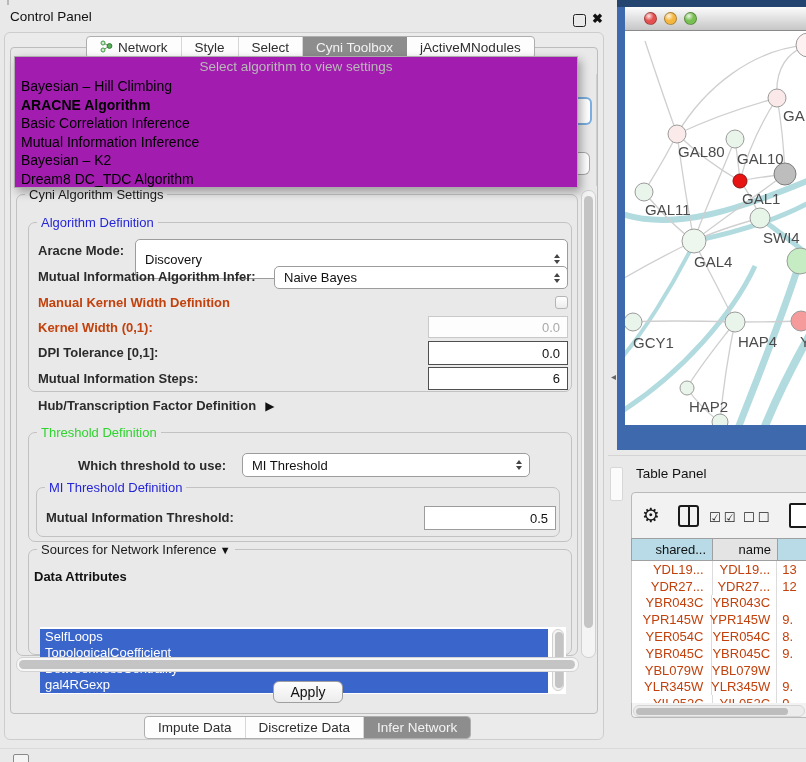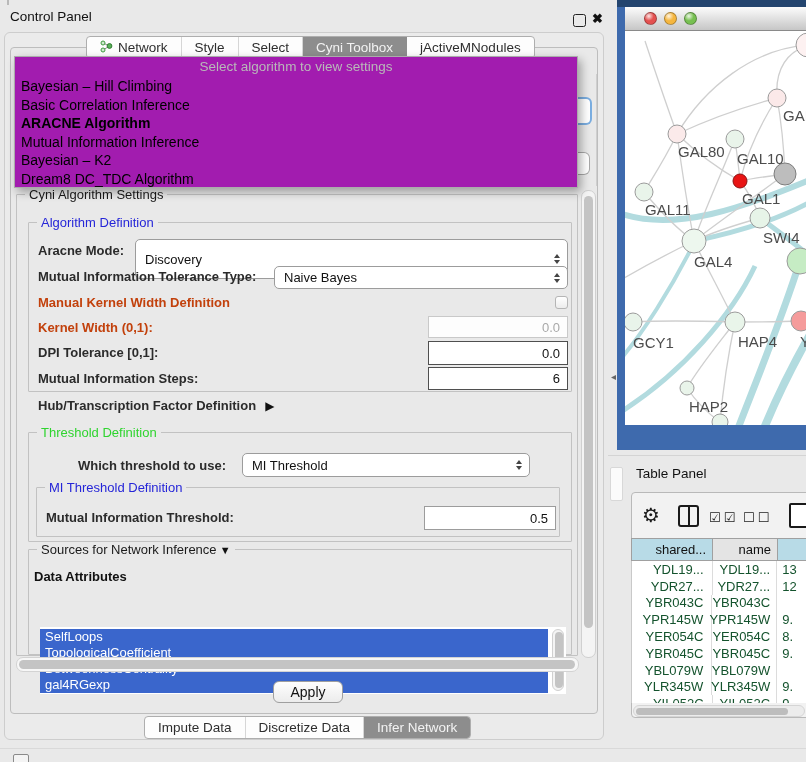--- a/index.html
+++ b/index.html
@@ -36,21 +36,21 @@
   .popup .item.b { font-weight:bold; }
 
   
   .stub1 { position:absolute; left:578px; top:97px; width:14px; height:28px; background:#fff;
            border:2px solid #7aade0; border-left:none; border-radius:0 6px 6px 0; z-index:1; }
   .stub2 { position:absolute; left:578px; top:152px; width:12px; height:23px; background:#fff;
            border:1px solid #a8a8a8; border-left:none; border-radius:0 6px 6px 0; z-index:1; }
   .groupline { position:absolute; left:596px; top:74px; width:1px; height:112px; background:#cfcfcf; }
 
   
-  .group { position:absolute; border:1px solid #c2c2c2; border-radius:1px; }
+  .group { position:absolute; border:1px solid #c2c2c2; border-radius:7px; }
   .gtitle { position:absolute; top:-8px; left:8px; background:#e9e9e9; padding:0 4px;
             font-size:13px; white-space:nowrap; }
   .t-blue  { color:#2525d8; }
   .t-green { color:#2fd42f; }
 
   .lbl { position:absolute; font-weight:bold; font-size:13px; color:#2b2b2b; white-space:nowrap; }
   .lbl.dis { color:#c2410c; }
 
   .combo { position:absolute; background:#fff; border:1px solid #9c9c9c; border-radius:5px;
            display:flex; align-items:center; padding:0 22px 0 9px; font-size:13px; color:#111; }
@@ -133,21 +133,21 @@
   .th { border:1px solid #a0a0a0; border-left:none; display:flex; align-items:center;
         justify-content:flex-end; padding-right:6px; font-size:13px; color:#111; }
   .th:first-child { border-left:1px solid #a0a0a0; }
   .th.hl { background:#b8dbe7; }
   .th.plain { background:#e4e4e4;padding-left:48px; }
   .th.c0 { width:82px; } .th.c1 { width:65px; } .th.c2 { width:30px; }
 
   .trows { position:absolute; left:631px; top:561px; width:177px; height:142px; background:#fff;
            overflow:hidden; border-left:1px solid #c9c9c9; }
   .trow { display:flex; height:16.8px; }
-  .tcell { font-size:13px; color:#14532d; display:flex; align-items:center; white-space:nowrap;
+  .tcell { font-size:13px; color:#c2410c; display:flex; align-items:center; white-space:nowrap;
            border-right:1px solid #dcdcdc; }
   .tcell.c0 { width:81px; justify-content:flex-end; padding-right:8px; }
   .tcell.c1 { width:65px; justify-content:flex-end; padding-right:6px; }
   .tcell.c2 { width:31px; padding-left:5px; border-right:none; }
 
   .tp-hscroll { position:absolute; left:633px; top:705px; width:172px; height:12px;
                 background:#ececec; border:1px solid #d5d5d5; border-radius:6px; }
   .tp-hscroll .thumb { position:absolute; left:2px; top:1.5px; width:152px; height:7px;
                        background:#bdbdbd; border-radius:4px; }
 
@@ -208,21 +208,21 @@
   </div>
   <span class="lbl" style="left:38px; top:243px;">Aracne Mode:</span>
   <div class="combo" style="left:135px; top:239px; width:433px; height:40px;">
     <span>Discovery</span>
     <span class="spin">
         <i class="tu"></i>
         <i class="td"></i>
       </span>
   </div>
 
-  <span class="lbl" style="left:38px; top:269px;">Mutual Information Tolerance Type:</span>
+  <span class="lbl" style="left:38px; top:269px;">Mutual Information Algorithm Infer:</span>
   <div class="combo" style="left:274px; top:266px; width:294px; height:23px;">
     <span>Naive Bayes</span>
     <span class="spin">
         <i class="tu"></i>
         <i class="td"></i>
       </span>
   </div>
 
   <span class="lbl dis" style="left:38px; top:295px;">Manual Kernel Width Definition</span>
   <div class="checkbox" style="left:555px; top:296px;"></div>
@@ -291,22 +291,22 @@
   </div>
 
   <div class="apply-btn">
     <span>Apply</span>
   </div>
 
   <div class="popup">
     <div class="ph">Select algorithm to view settings</div>
     <div id="popup-items">
         <div class="item">Bayesian – Hill Climbing</div>
+        <div class="item b">ARACNE Algorithm</div>
         <div class="item">Basic Correlation Inference</div>
-        <div class="item b">ARACNE Algorithm</div>
         <div class="item">Mutual Information Inference</div>
         <div class="item">Bayesian – K2</div>
         <div class="item">Dream8 DC_TDC Algorithm</div>
       </div>
   </div>
 
   <div class="tabstrip" style="left:144px; top:716px;">
     <div class="tab">
       <span>Impute Data</span>
     </div>

